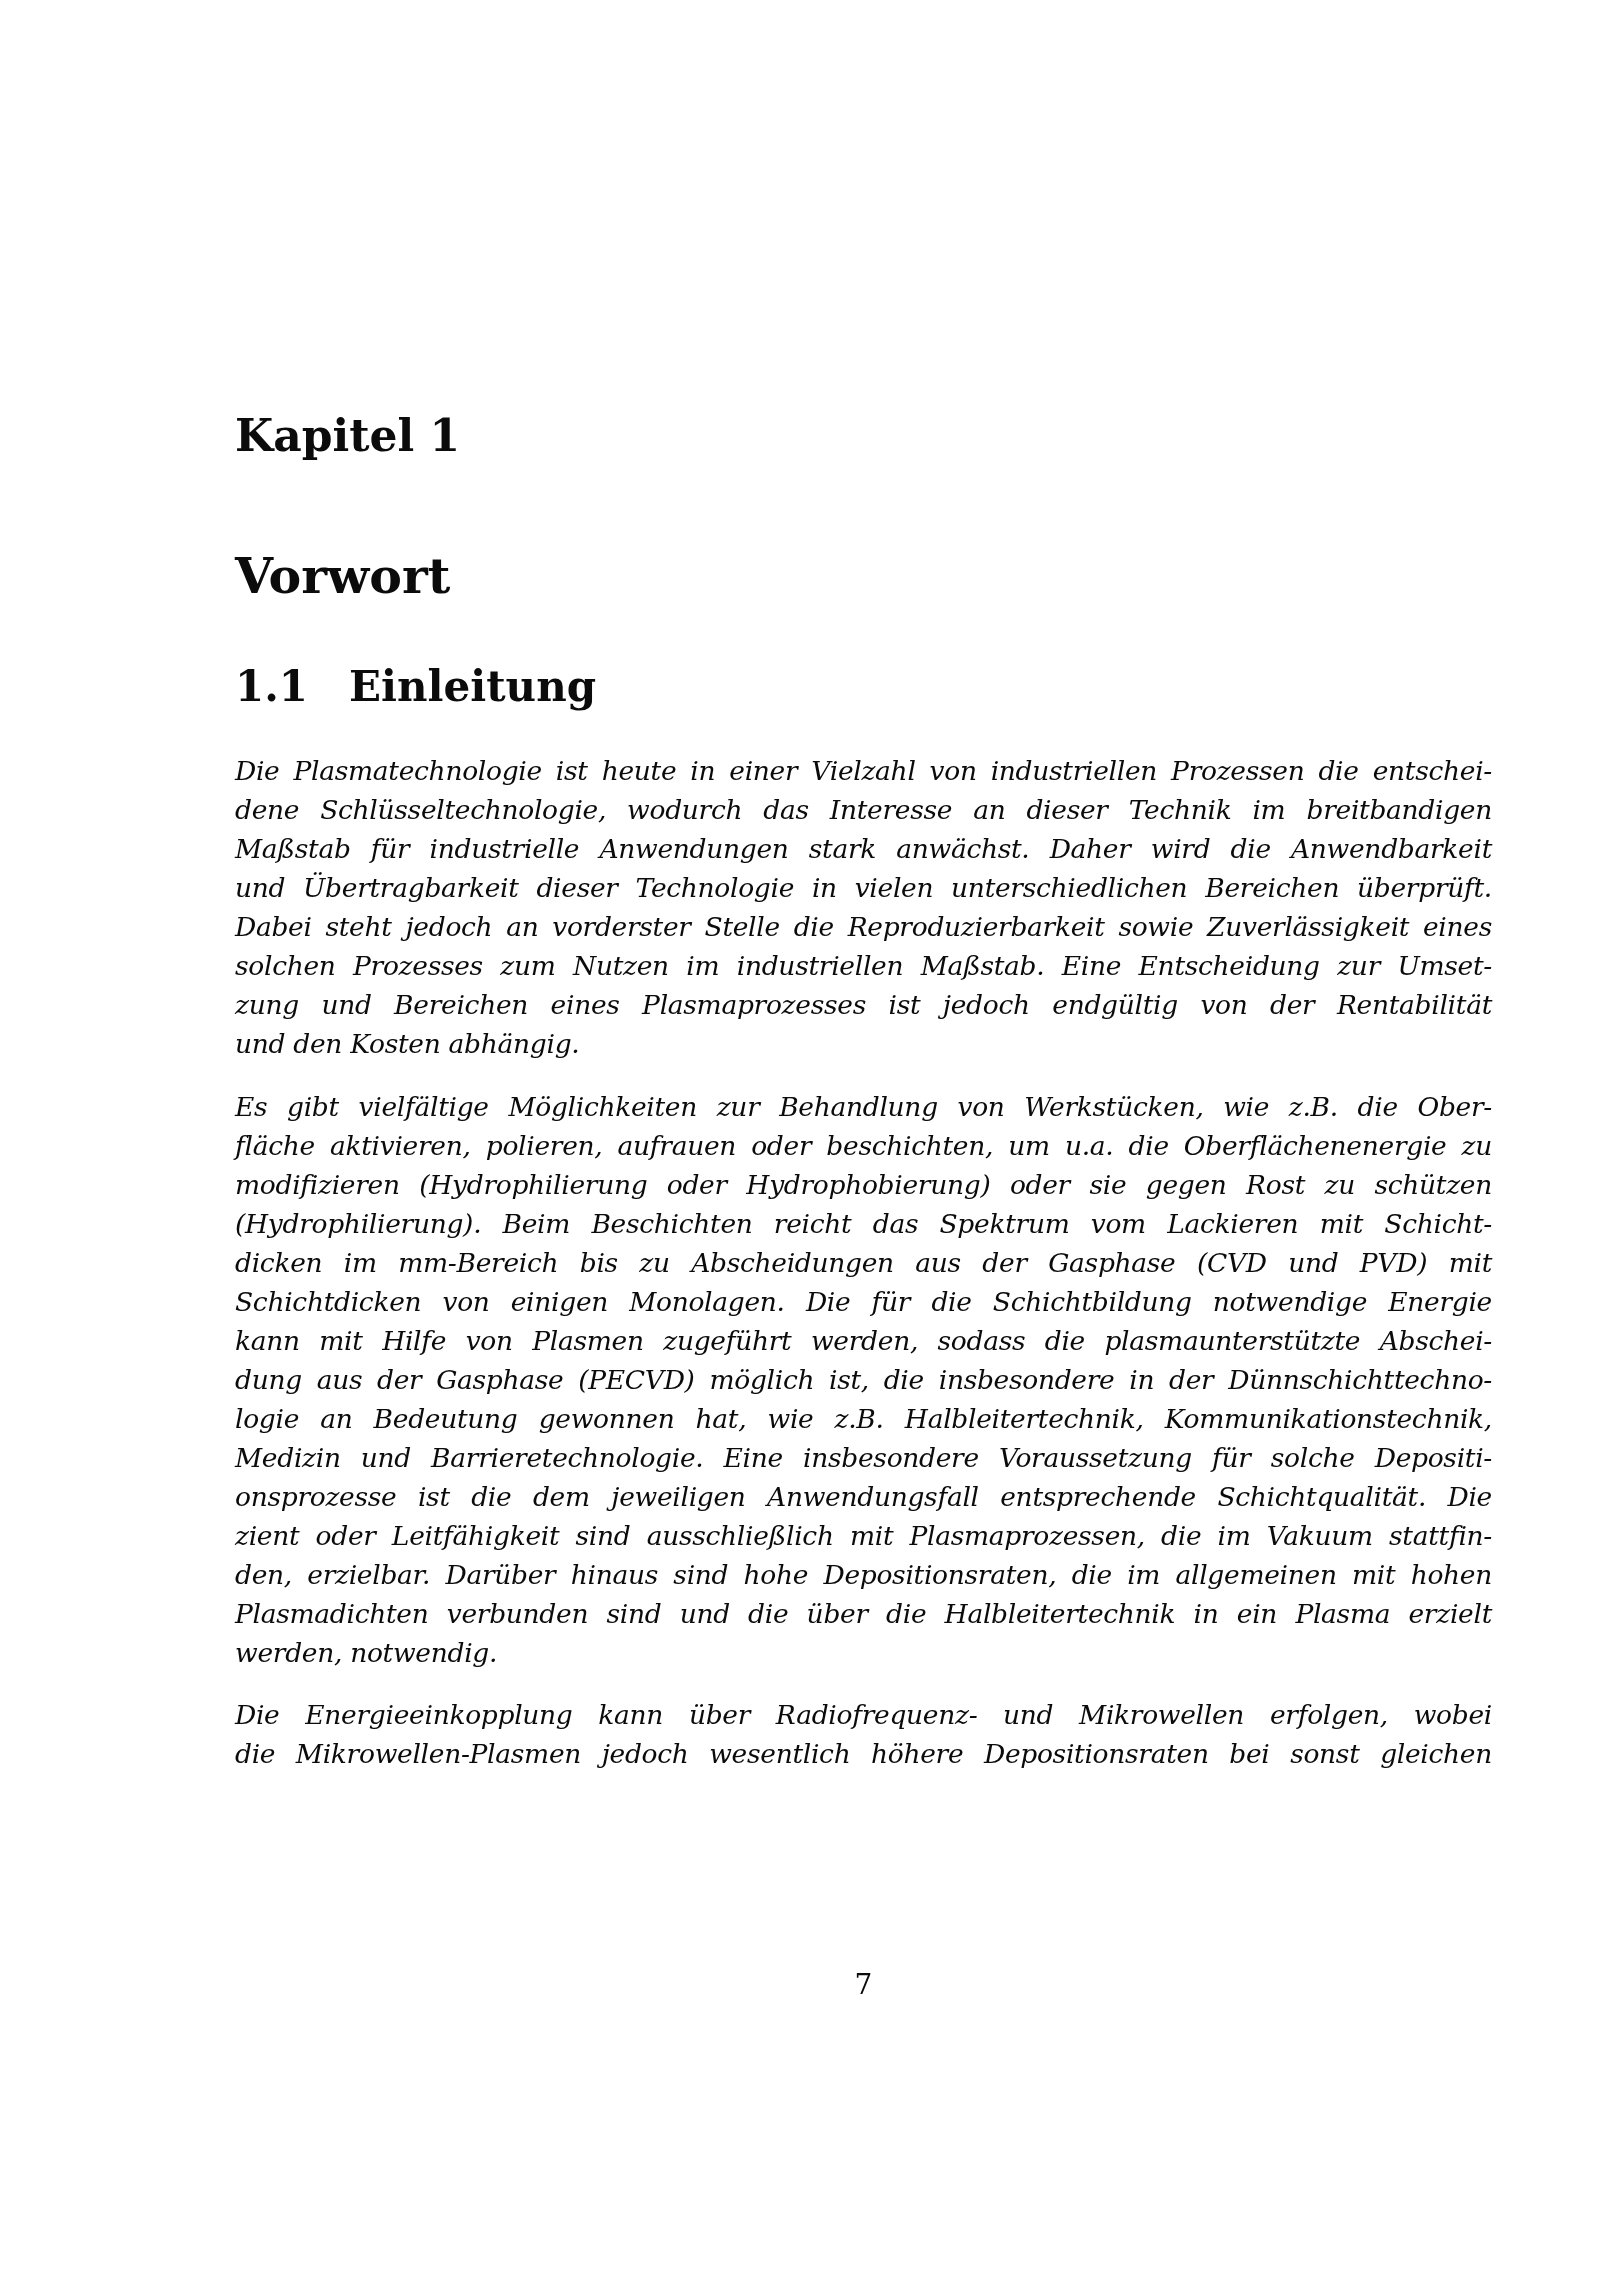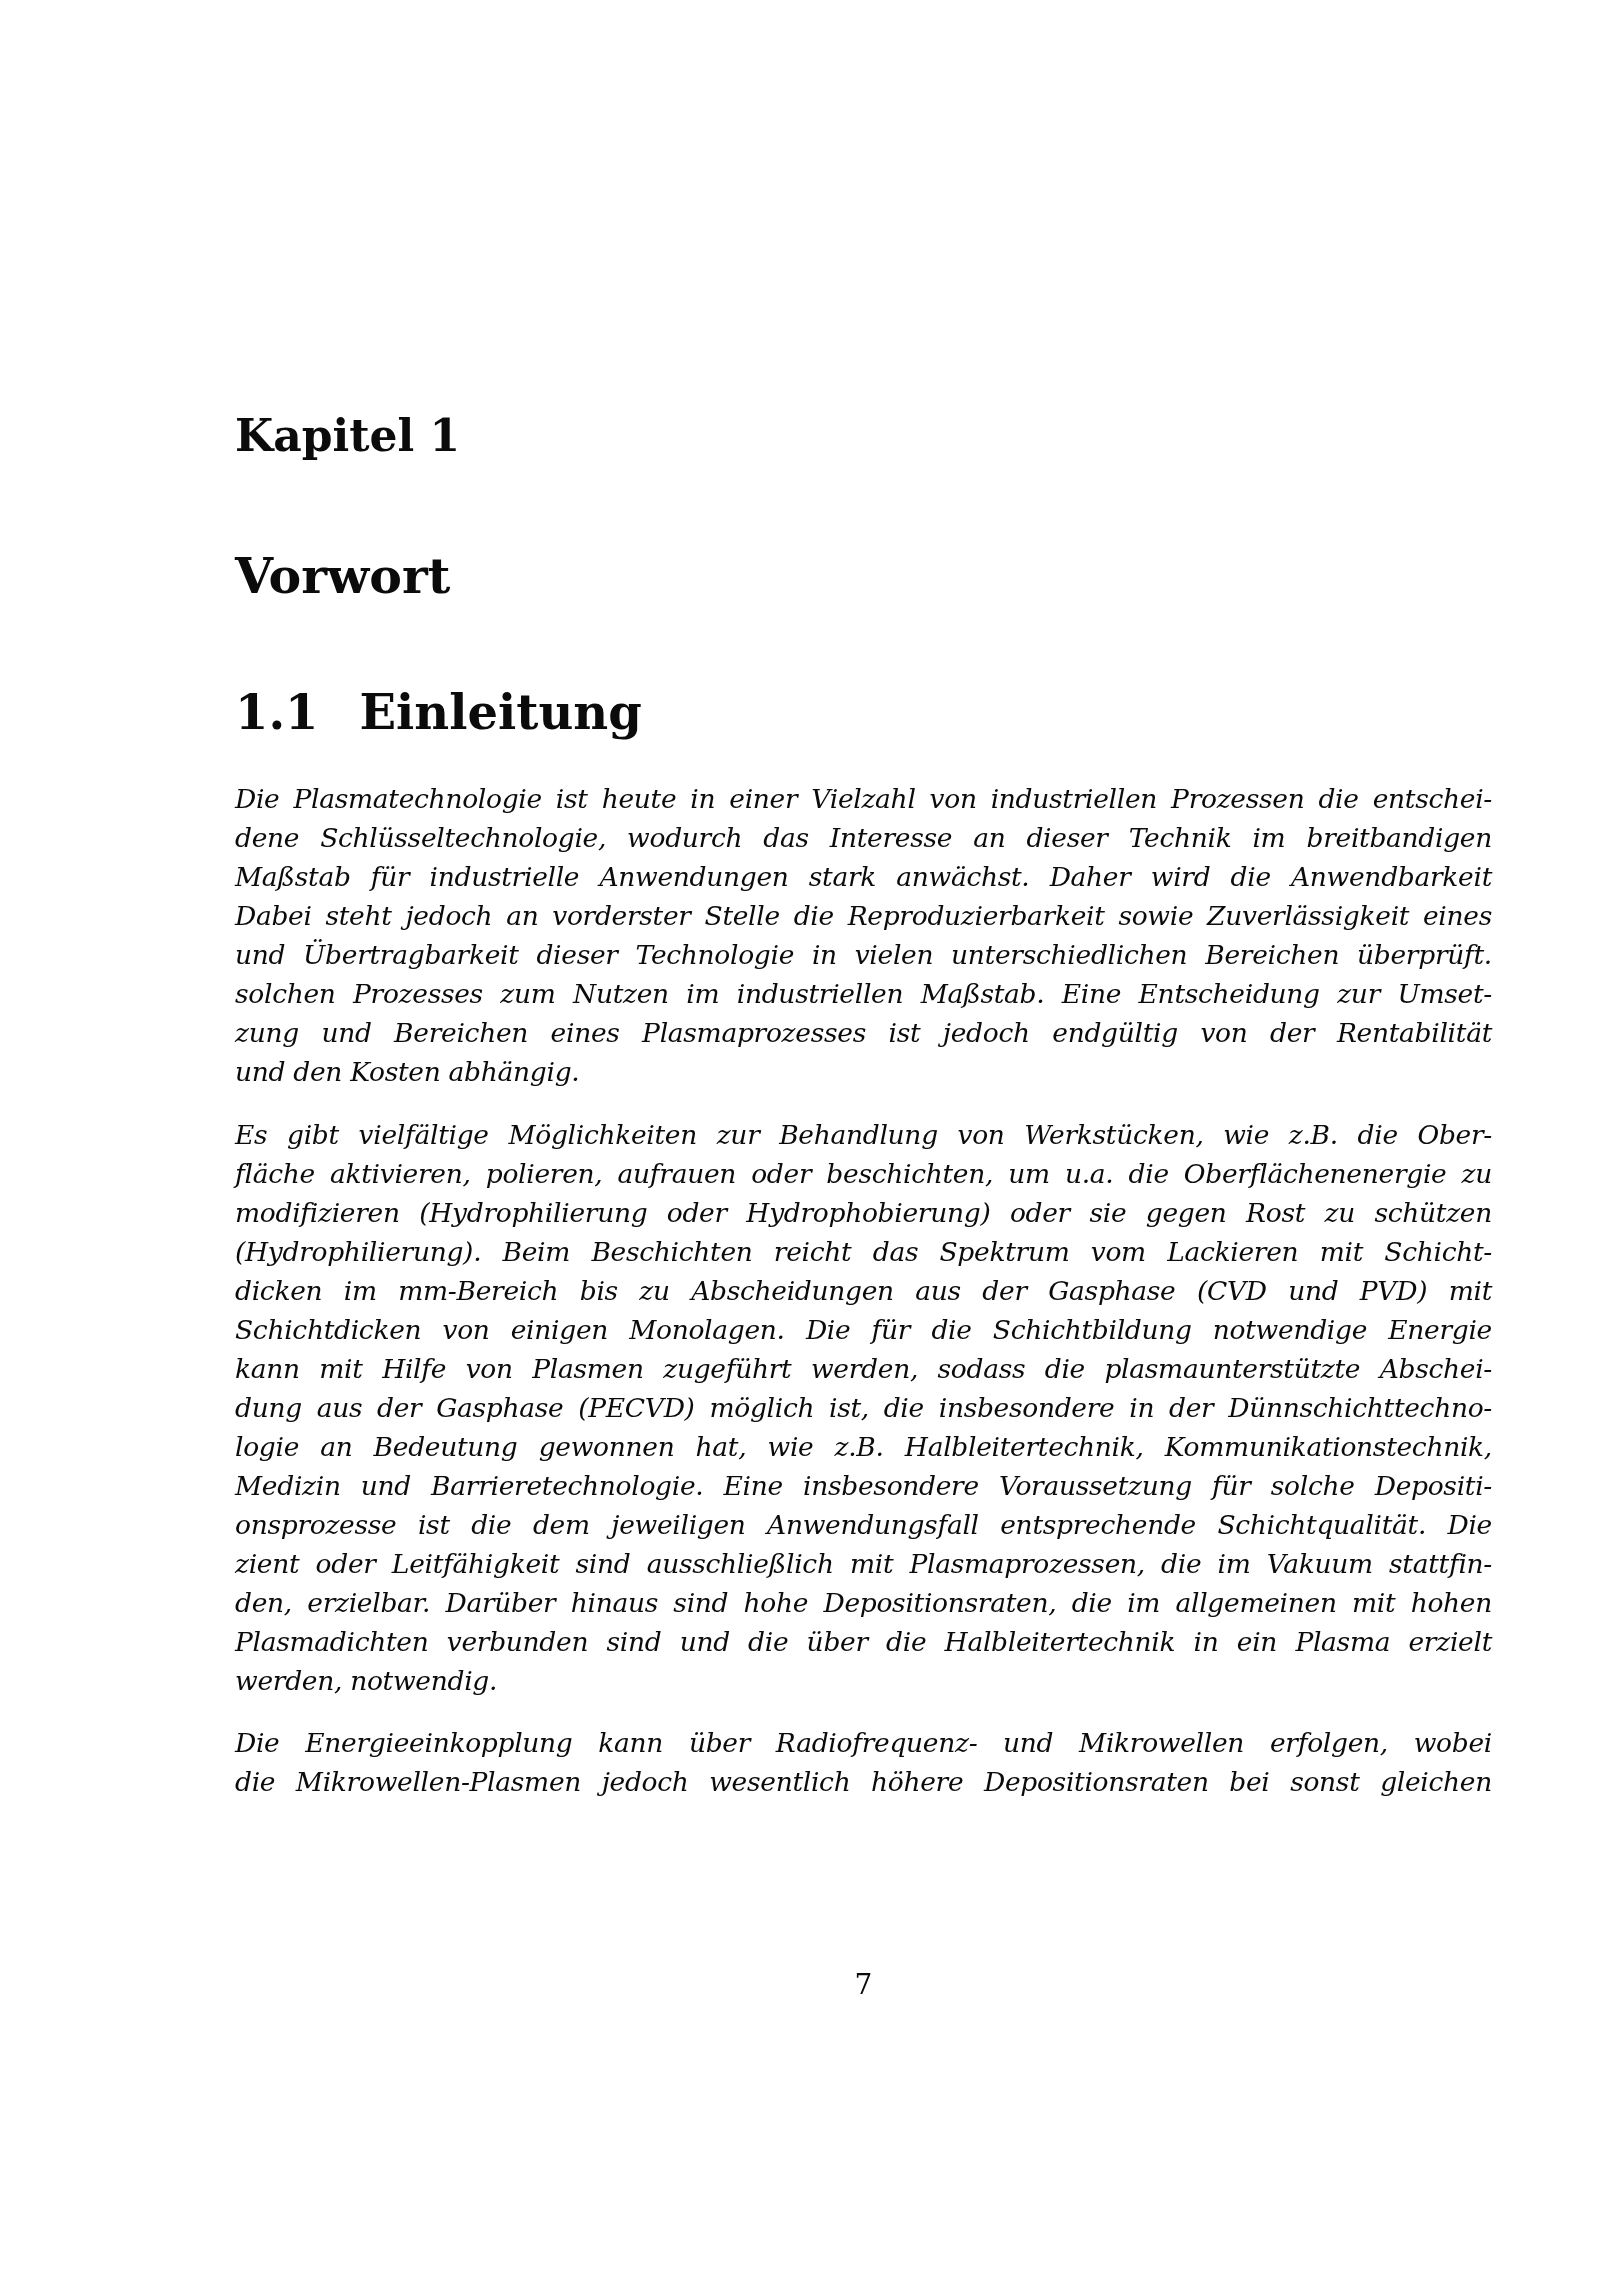--- a/index.html
+++ b/index.html
@@ -29,22 +29,22 @@
     font-weight: 700;
     line-height: 1;
   }
   .chapter-title {
     margin-top: 94px;
     font-size: 49px;
     font-weight: 700;
     line-height: 1;
   }
   .section-heading {
-    margin-top: 87px;
-    font-size: 48px;
+    margin-top: 65px;
+    font-size: 42px;
     font-weight: 700;
     line-height: 1;
     display: flex;
     align-items: flex-end;
   }
   .section-number { margin-right: 41px; }
   .paragraph {
     margin-top: 23.5px;
     font-size: 26.5px;
     line-height: 39px;
@@ -75,22 +75,22 @@
     <h1 class="chapter-label">Kapitel 1</h1>
     <h1 class="chapter-title">Vorwort</h1>
     <h2 class="section-heading">
       <span class="section-number">1.1</span>
       <span class="section-title">Einleitung</span>
     </h2>
     <div class="paragraph">
         <div class="line">Die Plasmatechnologie ist heute in einer Vielzahl von industriellen Prozessen die entschei-</div>
         <div class="line">dene Schlüsseltechnologie, wodurch das Interesse an dieser Technik im breitbandigen</div>
         <div class="line">Maßstab für industrielle Anwendungen stark anwächst. Daher wird die Anwendbarkeit</div>
+        <div class="line">und Übertragbarkeit dieser Technologie in vielen unterschiedlichen Bereichen überprüft.</div>
         <div class="line">Dabei steht jedoch an vorderster Stelle die Reproduzierbarkeit sowie Zuverlässigkeit eines</div>
-        <div class="line">und Übertragbarkeit dieser Technologie in vielen unterschiedlichen Bereichen überprüft.</div>
         <div class="line">solchen Prozesses zum Nutzen im industriellen Maßstab. Eine Entscheidung zur Umset-</div>
         <div class="line">zung und Bereichen eines Plasmaprozesses ist jedoch endgültig von der Rentabilität</div>
         <div class="line final">und den Kosten abhängig.</div>
       </div>
     <div class="paragraph">
         <div class="line">Es gibt vielfältige Möglichkeiten zur Behandlung von Werkstücken, wie z.B. die Ober-</div>
         <div class="line">fläche aktivieren, polieren, aufrauen oder beschichten, um u.a. die Oberflächenenergie zu</div>
         <div class="line">modifizieren (Hydrophilierung oder Hydrophobierung) oder sie gegen Rost zu schützen</div>
         <div class="line">(Hydrophilierung). Beim Beschichten reicht das Spektrum vom Lackieren mit Schicht-</div>
         <div class="line">dicken im mm-Bereich bis zu Abscheidungen aus der Gasphase (CVD und PVD) mit</div>

